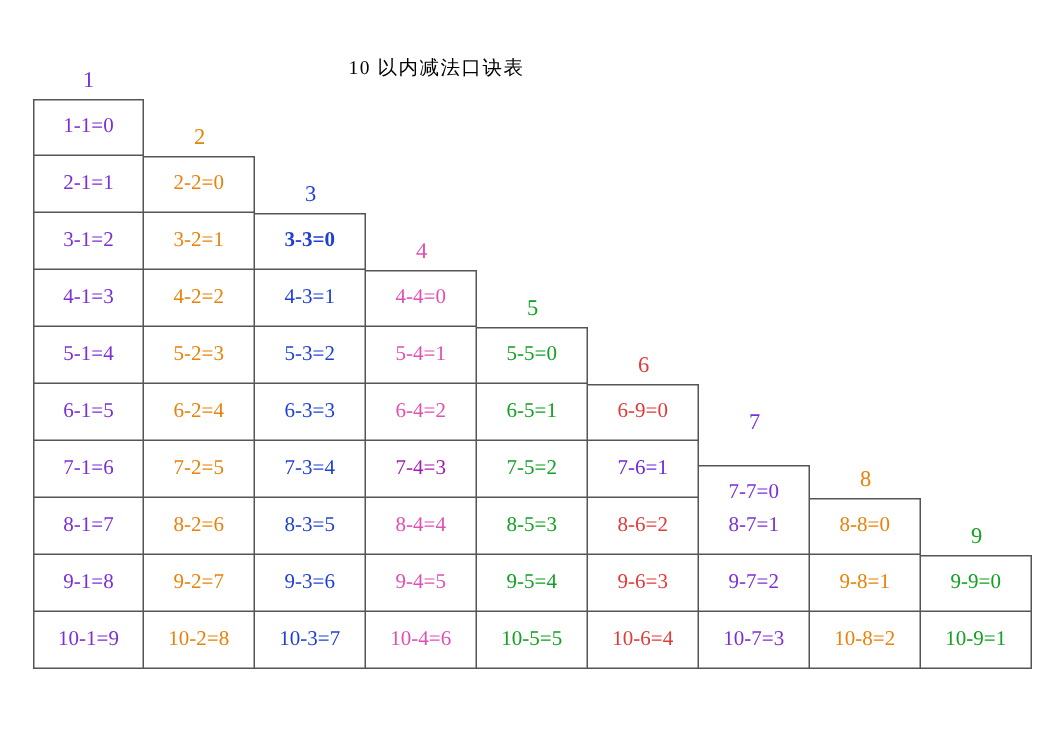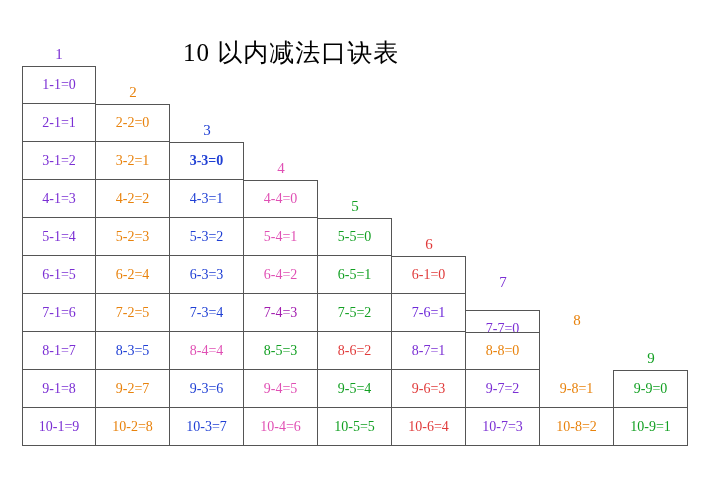--- a/index.html
+++ b/index.html
@@ -17,21 +17,21 @@
     position: relative;
     width: 707px;
     height: 500px;
   }
   .title {
     position: absolute;
     top: 36px;
     left: 0;
     width: 582px;
     text-align: center;
-    font-size: 25px;
+    font-size: 13px;
     color: #000000;
     font-family: "Liberation Serif", serif;
     letter-spacing: 1px;
   }
   .grid {
     position: absolute;
     top: 66px;
     left: 22px;
   }
   .row {
@@ -95,33 +95,34 @@
         <div class="cell" style="color: rgb(31, 63, 212);">5-3=2</div>
         <div class="cell" style="color: rgb(224, 80, 180);">5-4=1</div>
         <div class="cell top-edge" style="color: rgb(19, 160, 35); text-align: right;">5-5=0</div>
       </div>
       <div class="row">
         <div class="cell first-col" style="color: rgb(123, 47, 212);">6-1=5</div>
         <div class="cell" style="color: rgb(232, 130, 12);">6-2=4</div>
         <div class="cell" style="color: rgb(31, 63, 212);">6-3=3</div>
         <div class="cell" style="color: rgb(224, 80, 180);">6-4=2</div>
         <div class="cell" style="color: rgb(19, 160, 35);">6-5=1</div>
-        <div class="cell top-edge" style="color: rgb(224, 58, 58);">6-1=0</div>
+        <div class="cell top-edge" style="color: rgb(224, 58, 58);">6-9=0</div>
       </div>
       <div class="row">
         <div class="cell first-col" style="color: rgb(123, 47, 212);">7-1=6</div>
         <div class="cell" style="color: rgb(232, 130, 12);">7-2=5</div>
         <div class="cell" style="color: rgb(31, 63, 212);">7-3=4</div>
         <div class="cell" style="color: #a21caf;">7-4=3</div>
         <div class="cell" style="color: rgb(19, 160, 35);">7-5=2</div>
         <div class="cell" style="color: #6d28d9;">7-6=1</div>
         <div class="cell top-edge" style="color: rgb(123, 47, 212); margin-top: 16px;">7-7=0</div>
       </div>
       <div class="row">
         <div class="cell first-col" style="color: rgb(123, 47, 212);">8-1=7</div>
+        <div class="cell" style="color: rgb(232, 130, 12);">8-2=6</div>
         <div class="cell" style="color: rgb(31, 63, 212);">8-3=5</div>
         <div class="cell" style="color: rgb(224, 80, 180);">8-4=4</div>
         <div class="cell" style="color: rgb(19, 160, 35);">8-5=3</div>
         <div class="cell" style="color: rgb(224, 58, 58);">8-6=2</div>
         <div class="cell" style="color: rgb(123, 47, 212);">8-7=1</div>
         <div class="cell top-edge" style="color: rgb(232, 130, 12);">8-8=0</div>
       </div>
       <div class="row">
         <div class="cell first-col" style="color: rgb(123, 47, 212);">9-1=8</div>
         <div class="cell" style="color: rgb(232, 130, 12);">9-2=7</div>

